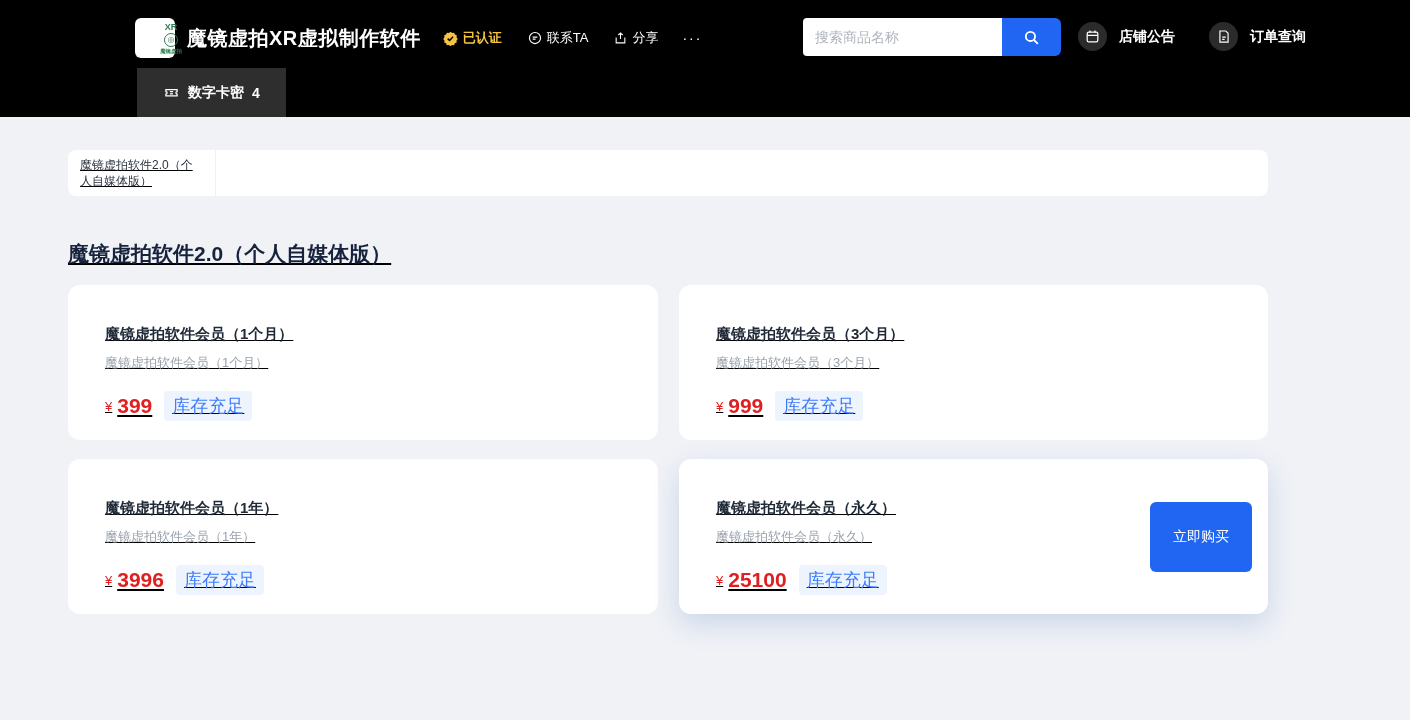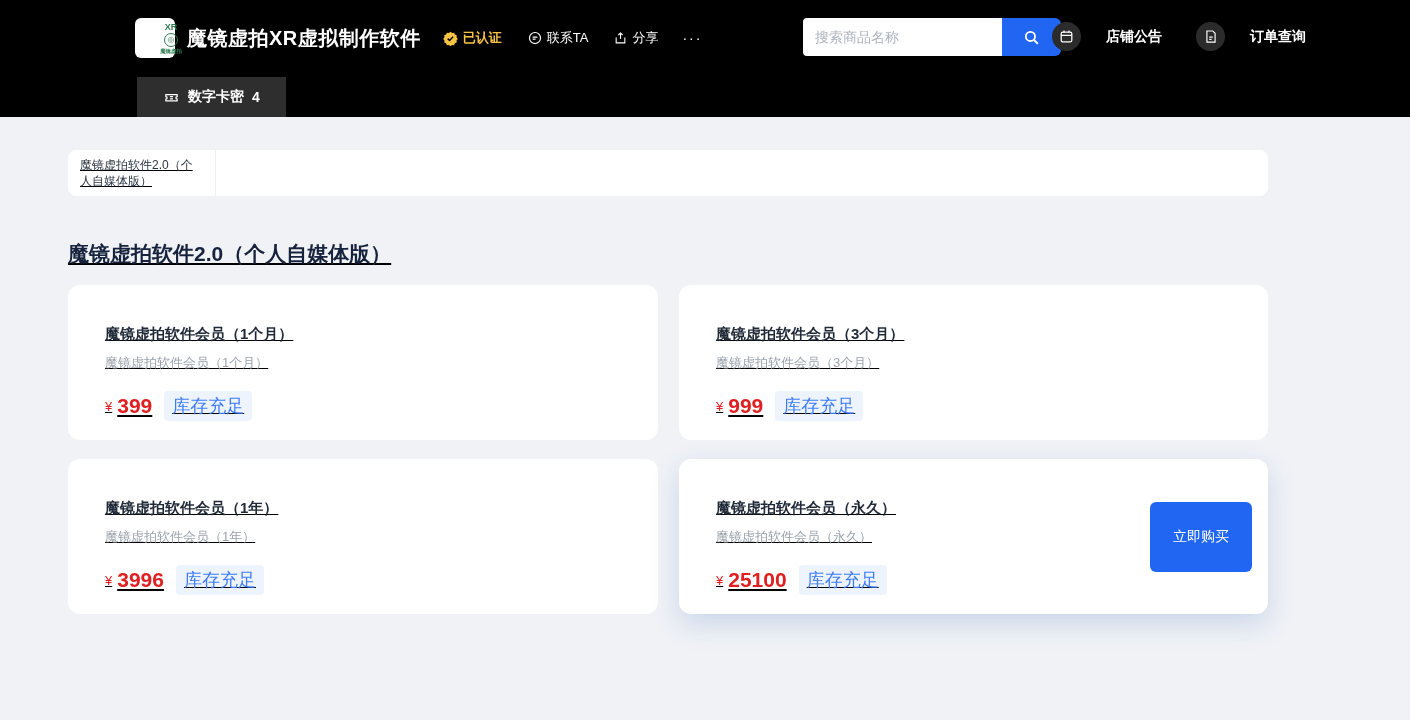--- a/index.html
+++ b/index.html
@@ -33,29 +33,29 @@
     border-radius:4px 0 0 4px; padding:0 12px; font-size:14px; color:#333;
     font-family:"Liberation Sans","DejaVu Sans",sans-serif;
   }
   .search-input::placeholder { color:#aeb4bd; }
   .search-btn {
     width:59px; height:38px; border:none; background:#2166f2; border-radius:0 6px 6px 0;
     display:flex; align-items:center; justify-content:center; cursor:pointer;
   }
 
   .header-actions { position:absolute; right:104px; top:22px; display:flex; gap:34px; }
-  .action { display:flex; align-items:center; gap:25px; cursor:pointer; }
+  .action { display:flex; align-items:center; gap:12px; cursor:pointer; }
   .action-circle {
     width:29px; height:29px; border-radius:50%; background:#2b2b2b;
     display:flex; align-items:center; justify-content:center;
   }
   .action-label { color:#fff; font-size:14px; font-weight:700; }
 
   .header-tab {
-    position:absolute; left:137px; bottom:0; height:40px; background:#2e2e2e;
+    position:absolute; left:137px; bottom:0; height:49px; background:#2e2e2e;
     display:flex; align-items:center; gap:8px; padding:16px 26px; cursor:pointer;
   }
   .header-tab-label { color:#fff; font-size:14px; font-weight:700; }
 
   
   .container { width:1200px; margin-left:68px;text-decoration:underline; }
 
   .category-bar {
     margin-top:33px; background:#fff; border-radius:8px; height:46px;
     display:flex; align-items:stretch; overflow:hidden;

